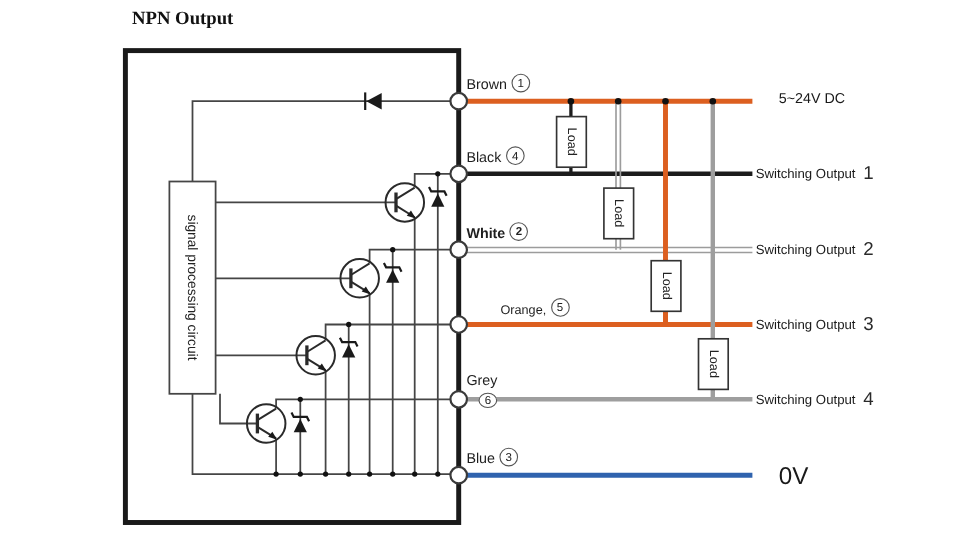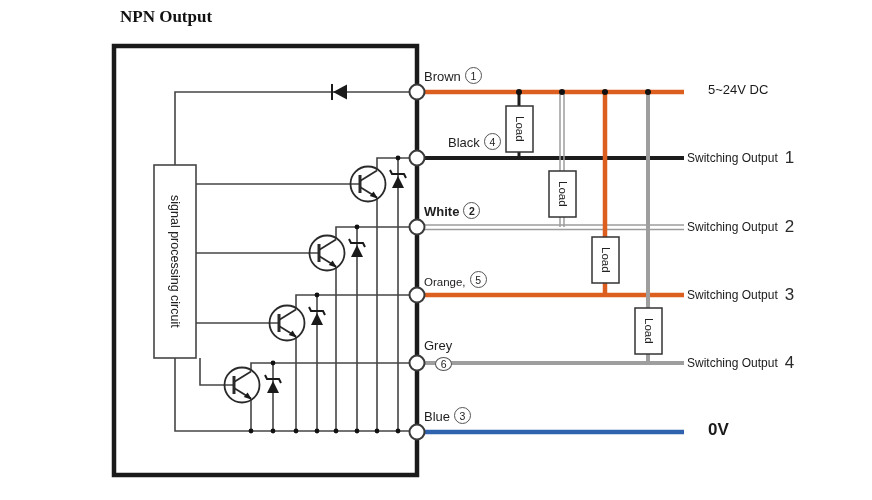--- a/index.html
+++ b/index.html
@@ -7,26 +7,26 @@
           font-family:"Liberation Sans",sans-serif;}
   .title{position:absolute;left:120px;top:7px;font-family:"Liberation Serif",serif;
          font-weight:bold;font-size:17px;color:#111;}
   svg{position:absolute;left:0;top:0;}
   .vtext{position:absolute;display:flex;align-items:center;justify-content:center;
          writing-mode:vertical-rl;color:#222;}
   .signal-label{left:154px;top:165px;width:42px;height:193px;font-size:12.5px;}
   .load-label{width:27px;height:46px;font-size:11.5px;}
   .wire-label{position:absolute;display:flex;align-items:flex-end;gap:4px;height:18px;
               font-size:13px;color:#1e1e1e;}
-  .wire-label.small{font-size:11.5px;}
+  .wire-label.small{font-size:11.5px;margin-left:31px;}
   .pin{display:inline-flex;width:15px;height:15px;border:1.2px solid #555;border-radius:50%;
        align-items:center;justify-content:center;font-size:10.5px;color:#222;background:#fff;}
   .rlabel{position:absolute;color:#1a1a1a;}
   .rlabel.power{left:708px;top:82px;font-size:13px;}
-  .rlabel.ground{left:708px;top:420px;font-size:17px;font-weight:bold;}
+  .rlabel.ground{left:708px;top:420px;font-size:22px;}
   .out-label{position:absolute;left:687px;display:flex;align-items:center;height:18px;
              font-size:12px;color:#1a1a1a;}
   .out-label .num{font-size:17px;margin-left:7px;color:#2a2a2a;}
 </style>
 </head>
 <body>
 
 <div class="canvas">
 
   <div class="title">NPN Output</div>
@@ -185,21 +185,21 @@
   <div class="vtext signal-label">signal processing circuit</div>
   <div class="vtext load-label" style="left:506px;top:106px;">Load</div>
   <div class="vtext load-label" style="left:549px;top:171px;">Load</div>
   <div class="vtext load-label" style="left:592px;top:237px;">Load</div>
   <div class="vtext load-label" style="left:635px;top:308px;">Load</div>
 
   <div class="wire-label" style="left:424px;top:66px;">
     <span>Brown</span>
     <span class="pin">1</span>
   </div>
-  <div class="wire-label" style="left:448px;top:132px;">
+  <div class="wire-label" style="left:424px;top:132px;">
     <span>Black</span>
     <span class="pin">4</span>
   </div>
   <div class="wire-label" style="left:424px;top:201px;font-weight:bold;">
     <span>White</span>
     <span class="pin">2</span>
   </div>
   <div class="wire-label small" style="left:424px;top:270px;">
     <span>Orange,</span>
     <span class="pin">5</span>

